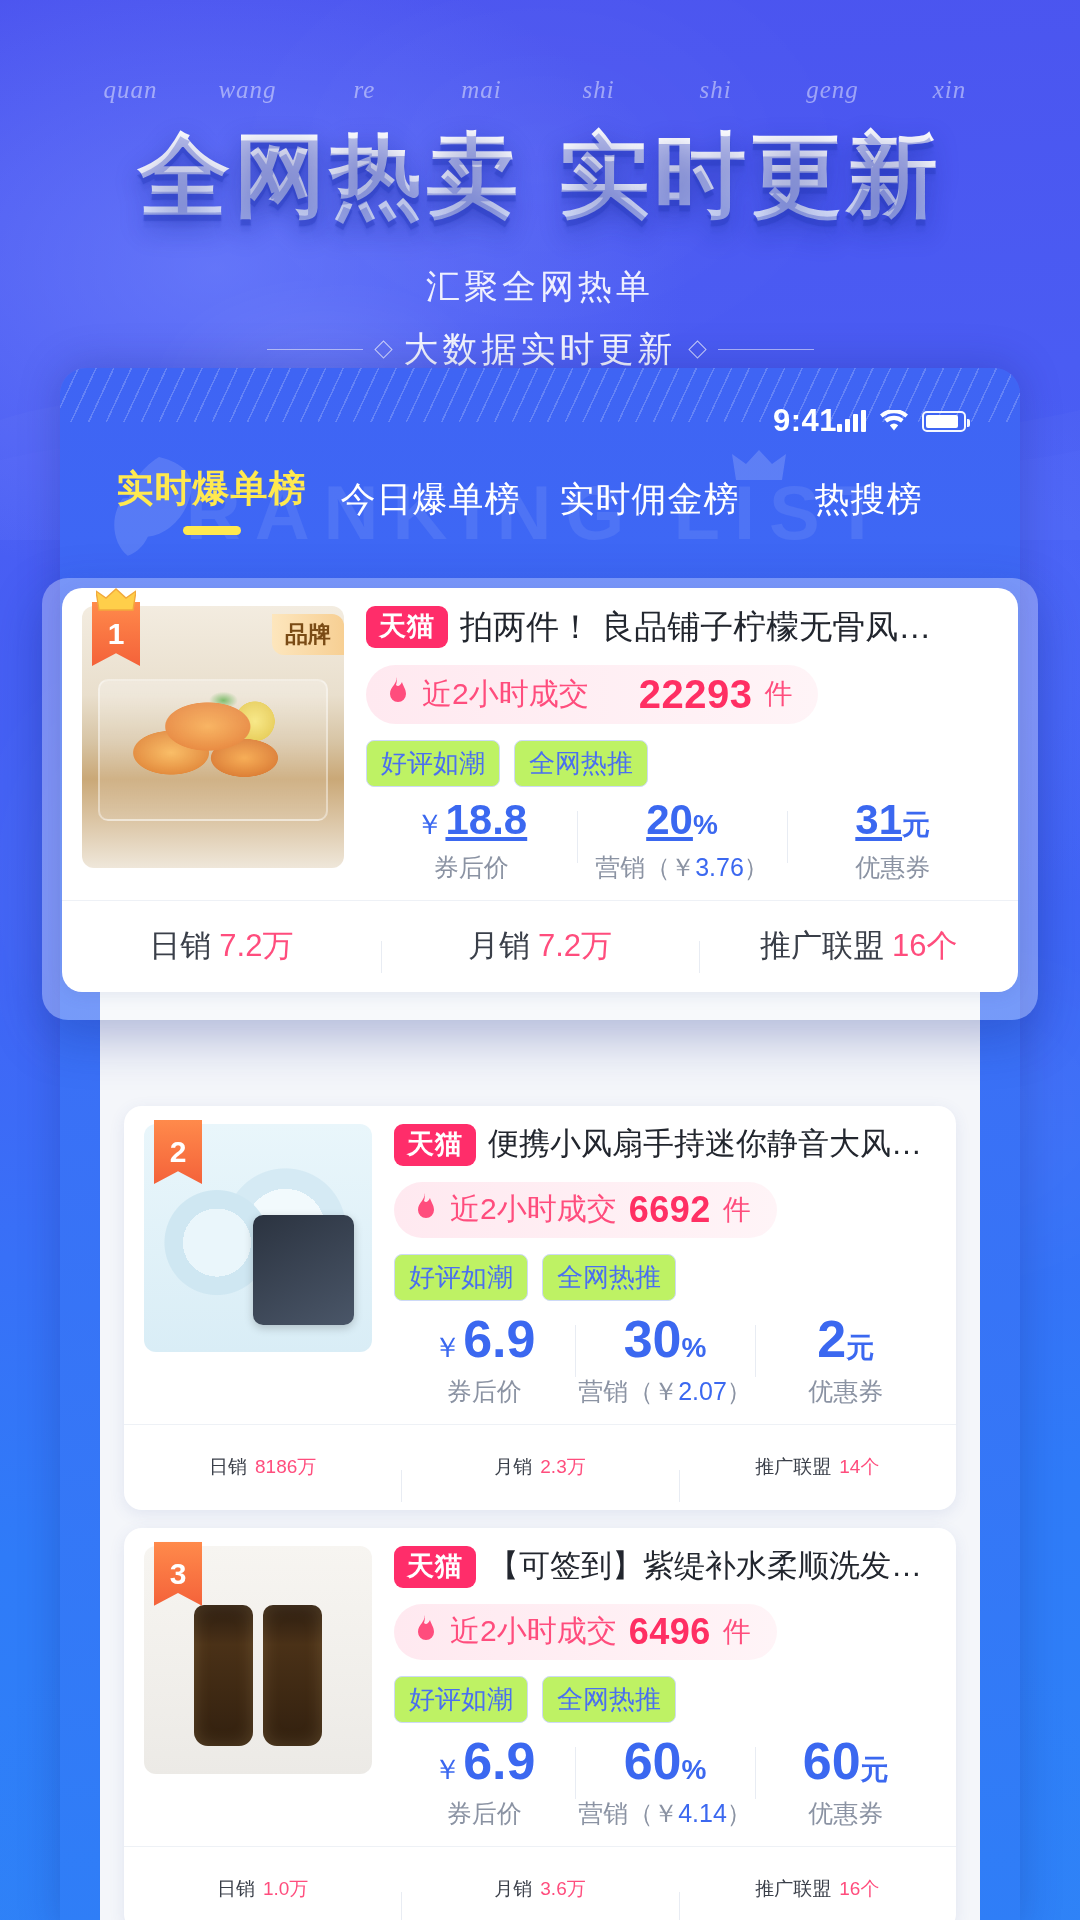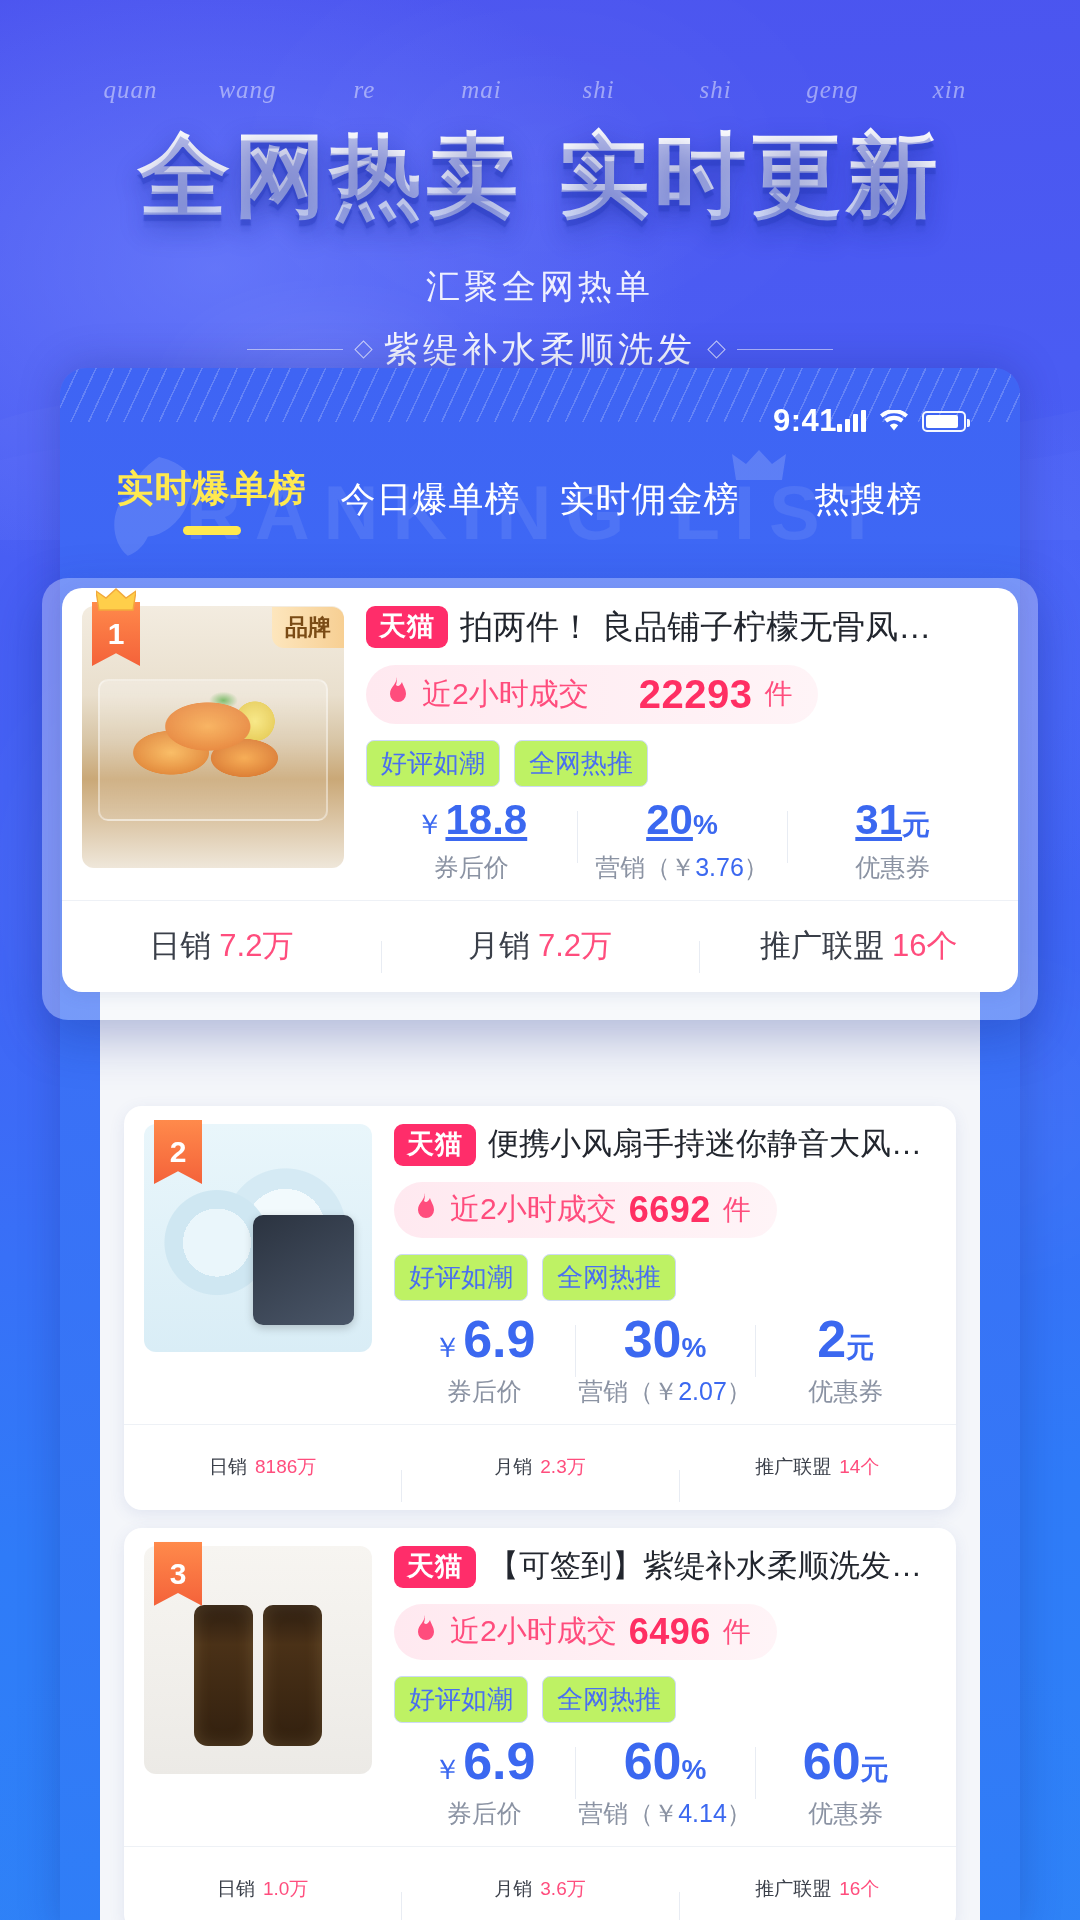--- a/index.html
+++ b/index.html
@@ -161,21 +161,21 @@
   .rank {
     position:absolute; left:10px; top:-4px; width:48px; height:64px; z-index:3;
     display:flex; align-items:center; justify-content:center;
     color:#fff; font-size:30px; font-weight:bold;
     background:linear-gradient(180deg,#ff8a4b,#f4623a);
     clip-path: polygon(0 0,100% 0,100% 100%,50% 80%,0 100%);
     box-shadow:0 3px 8px rgba(200,80,40,.3);
   }
   .crown { position:absolute; left:14px; top:-18px; z-index:4; width:40px; height:26px; }
   .brand-tag {
-    position:absolute; right:0; top:1px; z-index:3;
+    position:absolute; right:0; top:8px; z-index:3;
     background:linear-gradient(90deg,#fde6bd,#f7cf93);
     color:#7a4b15; font-size:23px; font-weight:bold;
     padding:5px 13px; border-radius:0 12px 0 12px;
   }
   .info { flex:1; padding-left:22px; min-width:0; }
   .title-row { display:flex; align-items:flex-start; gap:12px; }
   .shop-badge {
     flex:0 0 auto; background:#ff2d6a; color:#fff; font-size:27px; font-weight:bold;
     border-radius:9px; padding:4px 13px; letter-spacing:1px; line-height:1.25;text-align:right;
   }
@@ -302,21 +302,21 @@
     <span>shi</span>
     <span>shi</span>
     <span>geng</span>
     <span>xin</span>
   </div>
   <div class="big-title">全网热卖  实时更新</div>
   <div class="sub1">汇聚全网热单</div>
   <div class="sub2row">
     <span class="ln"></span>
     <span class="dm"></span>
-    <span class="sub2">紫缇补水柔顺洗发</span>
+    <span class="sub2">大数据实时更新</span>
     <span class="dm"></span>
     <span class="ln"></span>
   </div>
 </div>
 
 <div class="phone">
   <div class="phone-bg"></div>
   <div class="stripes"></div>
 
   <div class="status">

